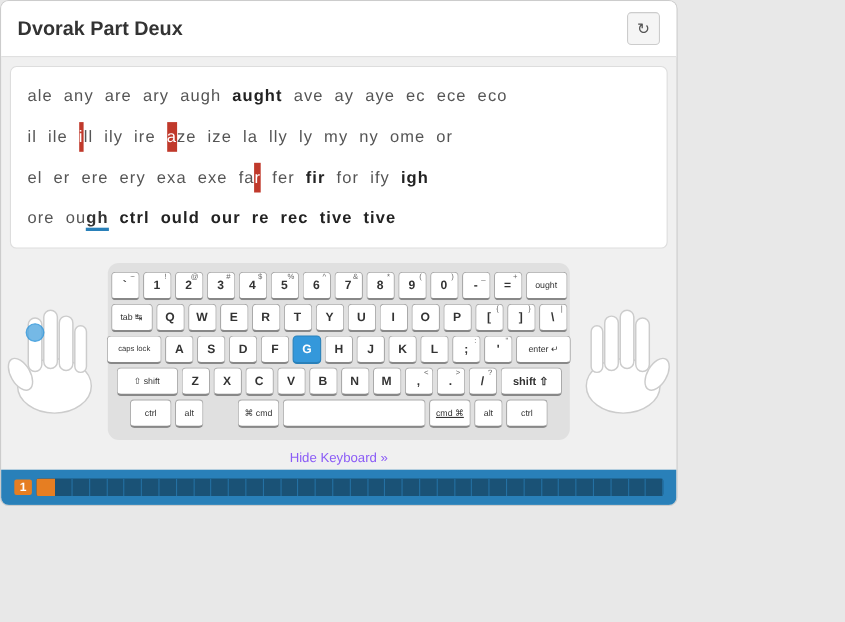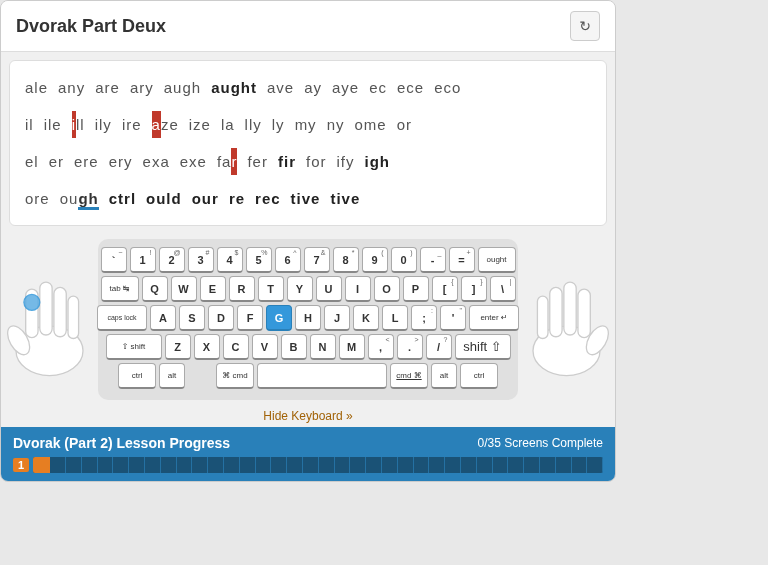--- a/index.html
+++ b/index.html
@@ -144,21 +144,21 @@
       border-color: #2980b9;
     }
     .hide-keyboard {
       text-align: center;
       font-size: 12px;
       color: #555;
       padding: 4px 0;
       cursor: pointer;
     }
     .hide-keyboard a {
-      color: #a16207;
+      color: #8b5cf6;
       text-decoration: none;
     }
 
     
     .progress-section {
       background: #2980b9;
       margin: 0;
       padding: 8px 12px;
       color: white;
     }
@@ -482,21 +482,21 @@
             <span class="key-label-main">,</span>
           </div>
         <div class="key">
             <span class="key-label-top">&gt;</span>
             <span class="key-label-main">.</span>
           </div>
         <div class="key">
             <span class="key-label-top">?</span>
             <span class="key-label-main">/</span>
           </div>
-        <div class="key key-wider" style="min-width:56px; font-size:13px;">shift ⇧</div>
+        <div class="key key-wider" style="min-width:56px; font-size:10px;font-weight:bold;">shift ⇧</div>
       </div>
 
       <div class="key-row">
         <div class="key key-wide" style="font-size:8px;">ctrl</div>
         <div class="key" style="font-size:8px;">alt</div>
         <div class="key key-wide" style="font-size:8px;margin-left:28px;">⌘ cmd</div>
         <div class="key key-widest" style="min-width:130px;"></div>
         <div class="key key-wide" style="font-size:8px;text-decoration:underline;">cmd ⌘</div>
         <div class="key" style="font-size:8px;">alt</div>
         <div class="key key-wide" style="font-size:8px;">ctrl</div>
@@ -515,24 +515,20 @@
         </g>
       </svg>
     </div>
   </div>
 
   <div class="hide-keyboard">
     <a>Hide Keyboard »</a>
   </div>
 
   <div class="progress-section">
-    <div class="progress-header">
-      <span class="progress-title">Dvorak (Part 2) Lesson Progress</span>
-      <span class="progress-count">0/35 Screens Complete</span>
-    </div>
     <div class="progress-bar-container">
       <div class="progress-num">1</div>
       <div class="progress-bar-track">
         <div class="progress-bar-fill"></div>
         <div class="progress-segments" id="progress-segments">
             <div class="progress-segment"></div>
             <div class="progress-segment"></div>
             <div class="progress-segment"></div>
             <div class="progress-segment"></div>
             <div class="progress-segment"></div>

